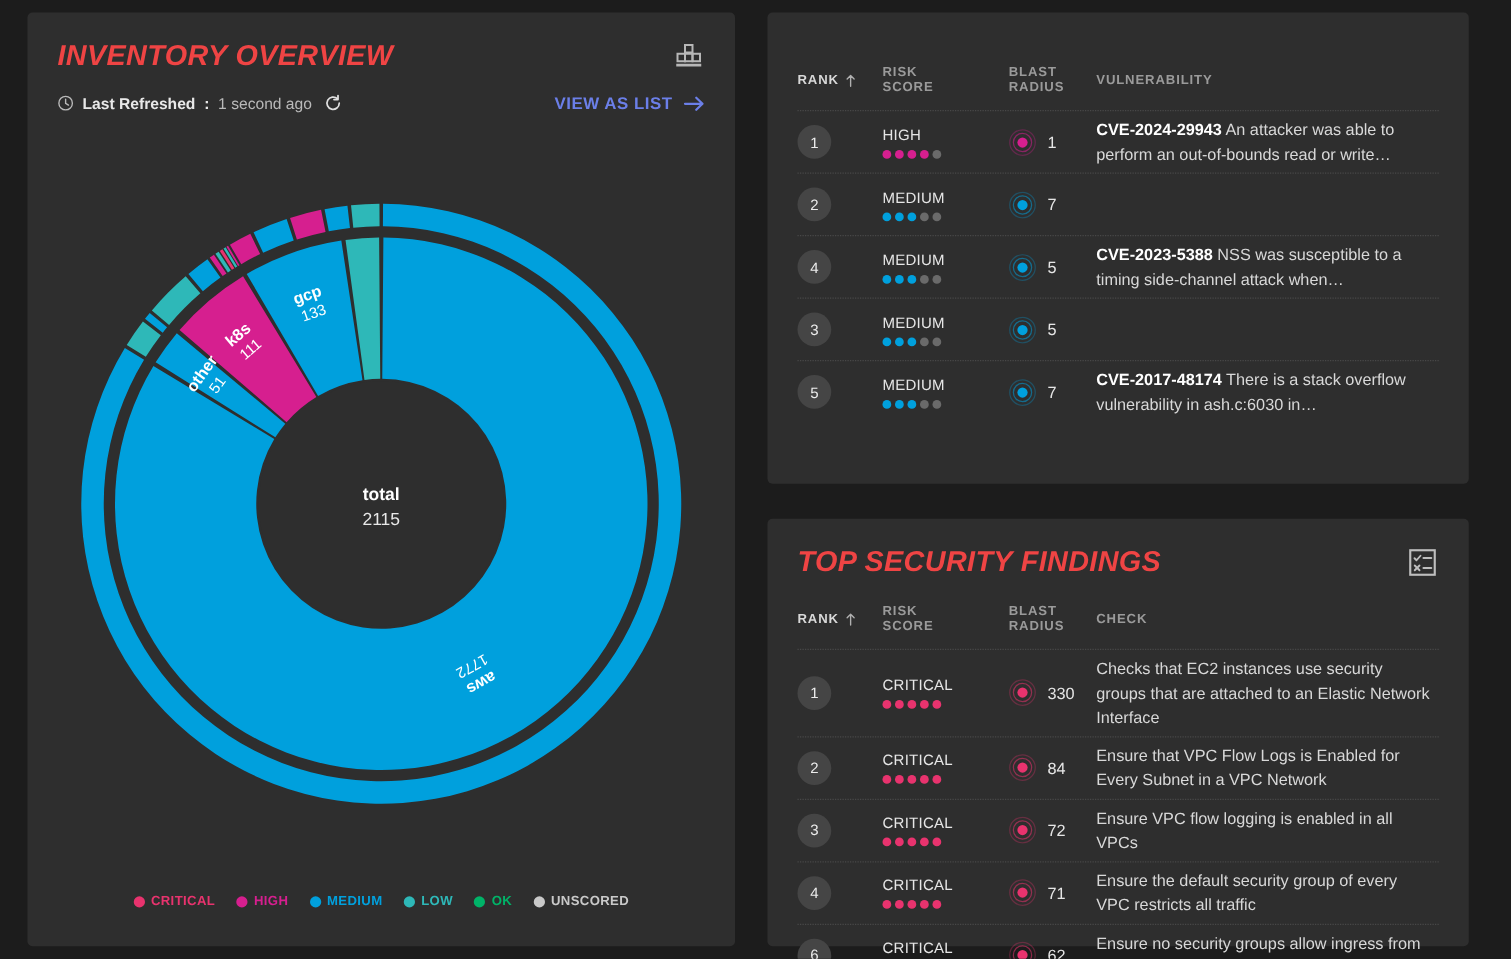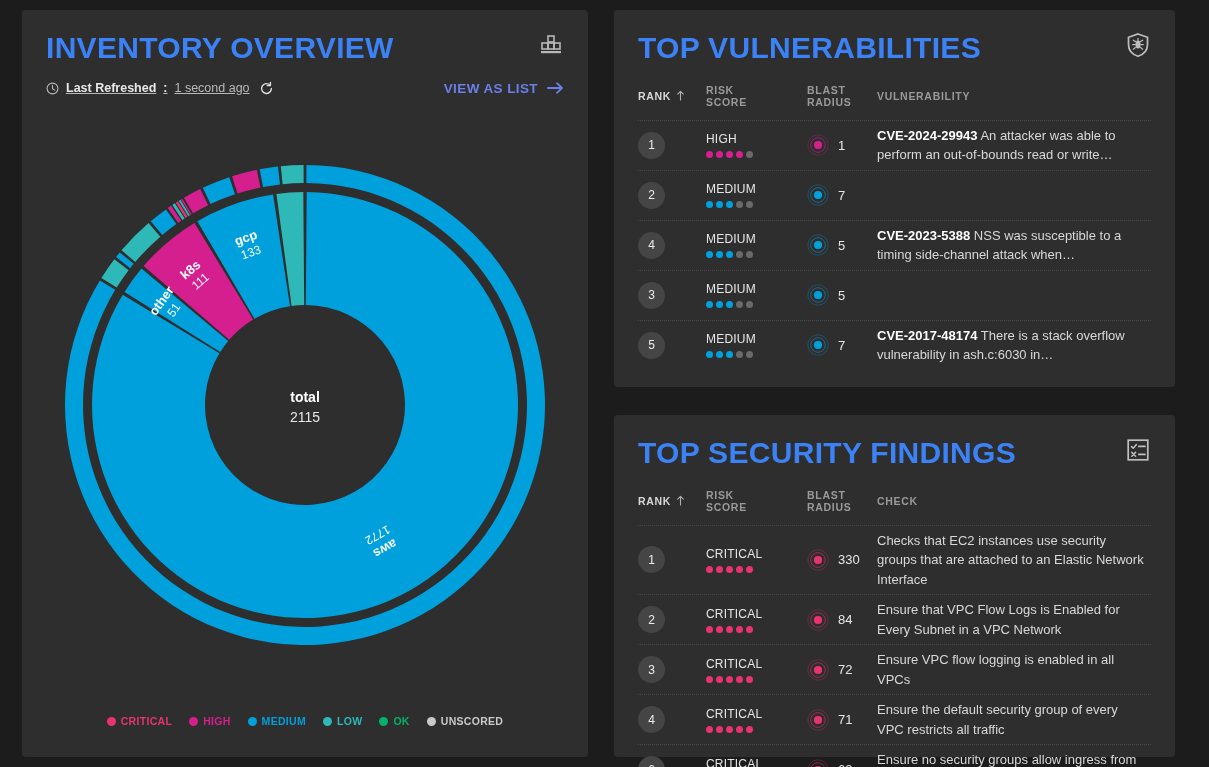--- a/index.html
+++ b/index.html
@@ -24,36 +24,37 @@
     padding: 22px 24px 16px 24px;
   }
   .panel-left { height: 747px; display: flex; flex-direction: column; }
   .panel-vuln { height: 377px; display: flex; flex-direction: column; }
   .panel-find { height: 342px; display: flex; flex-direction: column; }
 
   .panel-head {
     display: flex; align-items: flex-start; justify-content: space-between;
   }
   .panel-title {
-    color: #3b82f6;
-    font-size: 30px;
+    color: #ef4444;
+    font-size: 23px;
     font-weight: bold;
     letter-spacing: .3px;
     line-height: 1.05;
+    font-style: italic;
   }
   .head-icon { width: 26px; height: 26px; opacity: .85; flex: 0 0 26px; }
 
   
   .sub-row {
     display: flex; align-items: center; justify-content: space-between;
     margin-top: 17px;
   }
   .refreshed {
     display: flex; align-items: center; gap: 7px;
-    font-size: 12.5px; color: #b9b9b9; text-decoration: underline;
+    font-size: 12.5px; color: #b9b9b9;
   }
   .refreshed b { color: #e8e8e8; font-weight: bold; }
   .refreshed .rtxt { color: #b9b9b9; }
   .clock-icon, .refresh-icon { width: 13px; height: 13px; display: block; }
   .refresh-icon { width: 15px; height: 15px; margin-left: 2px; }
   .view-as-list {
     display: flex; align-items: center; gap: 9px;
     color: #6b7fe8; font-size: 13.5px; font-weight: bold;
     letter-spacing: .4px; cursor: pointer;
   }
@@ -228,35 +229,20 @@
             <span class="legend-label" style="color:#c9c9c9">UNSCORED</span>
           </div>
         </div>
 
     </div>
   </div>
 
   <div class="col-right">
 
     <div class="panel panel-vuln">
-      <div class="panel-head">
-        <div class="panel-title">TOP VULNERABILITIES</div>
-        <span class="head-icon">
-          <svg viewBox="0 0 26 26" width="26" height="26">
-            <path d="M13 2 L22.5 5.3 V12.5 C22.5 18.4 18.3 22.6 13 24.3 C7.7 22.6 3.5 18.4 3.5 12.5 V5.3 Z" fill="none" stroke="#d8d8d8" stroke-width="1.7"></path>
-            <ellipse cx="13" cy="12.6" rx="2.6" ry="4" fill="#d8d8d8"></ellipse>
-            <g stroke="#d8d8d8" stroke-width="1.2" stroke-linecap="round">
-              <path d="M10.4 9.6 L8.3 8.2 M15.6 9.6 L17.7 8.2"></path>
-              <path d="M10.1 12.6 H7.7 M15.9 12.6 H18.3"></path>
-              <path d="M10.4 15.6 L8.3 17.2 M15.6 15.6 L17.7 17.2"></path>
-              <path d="M13 8.6 V6.6"></path>
-            </g>
-          </svg>
-        </span>
-      </div>
       <div class="tbl-head">
         <div class="c-rank hdr">
           <span>RANK</span>
           <span class="sort-arrow">
             <svg viewBox="0 0 9 11" width="9" height="11">
               <path d="M4.5 10 V1.6 M1.7 4.2 L4.5 1.4 L7.3 4.2" fill="none" stroke="#b0b0b0" stroke-width="1.1" stroke-linecap="round" stroke-linejoin="round"></path>
             </svg>
           </span>
         </div>
         <div class="c-risk">RISK SCORE</div>

